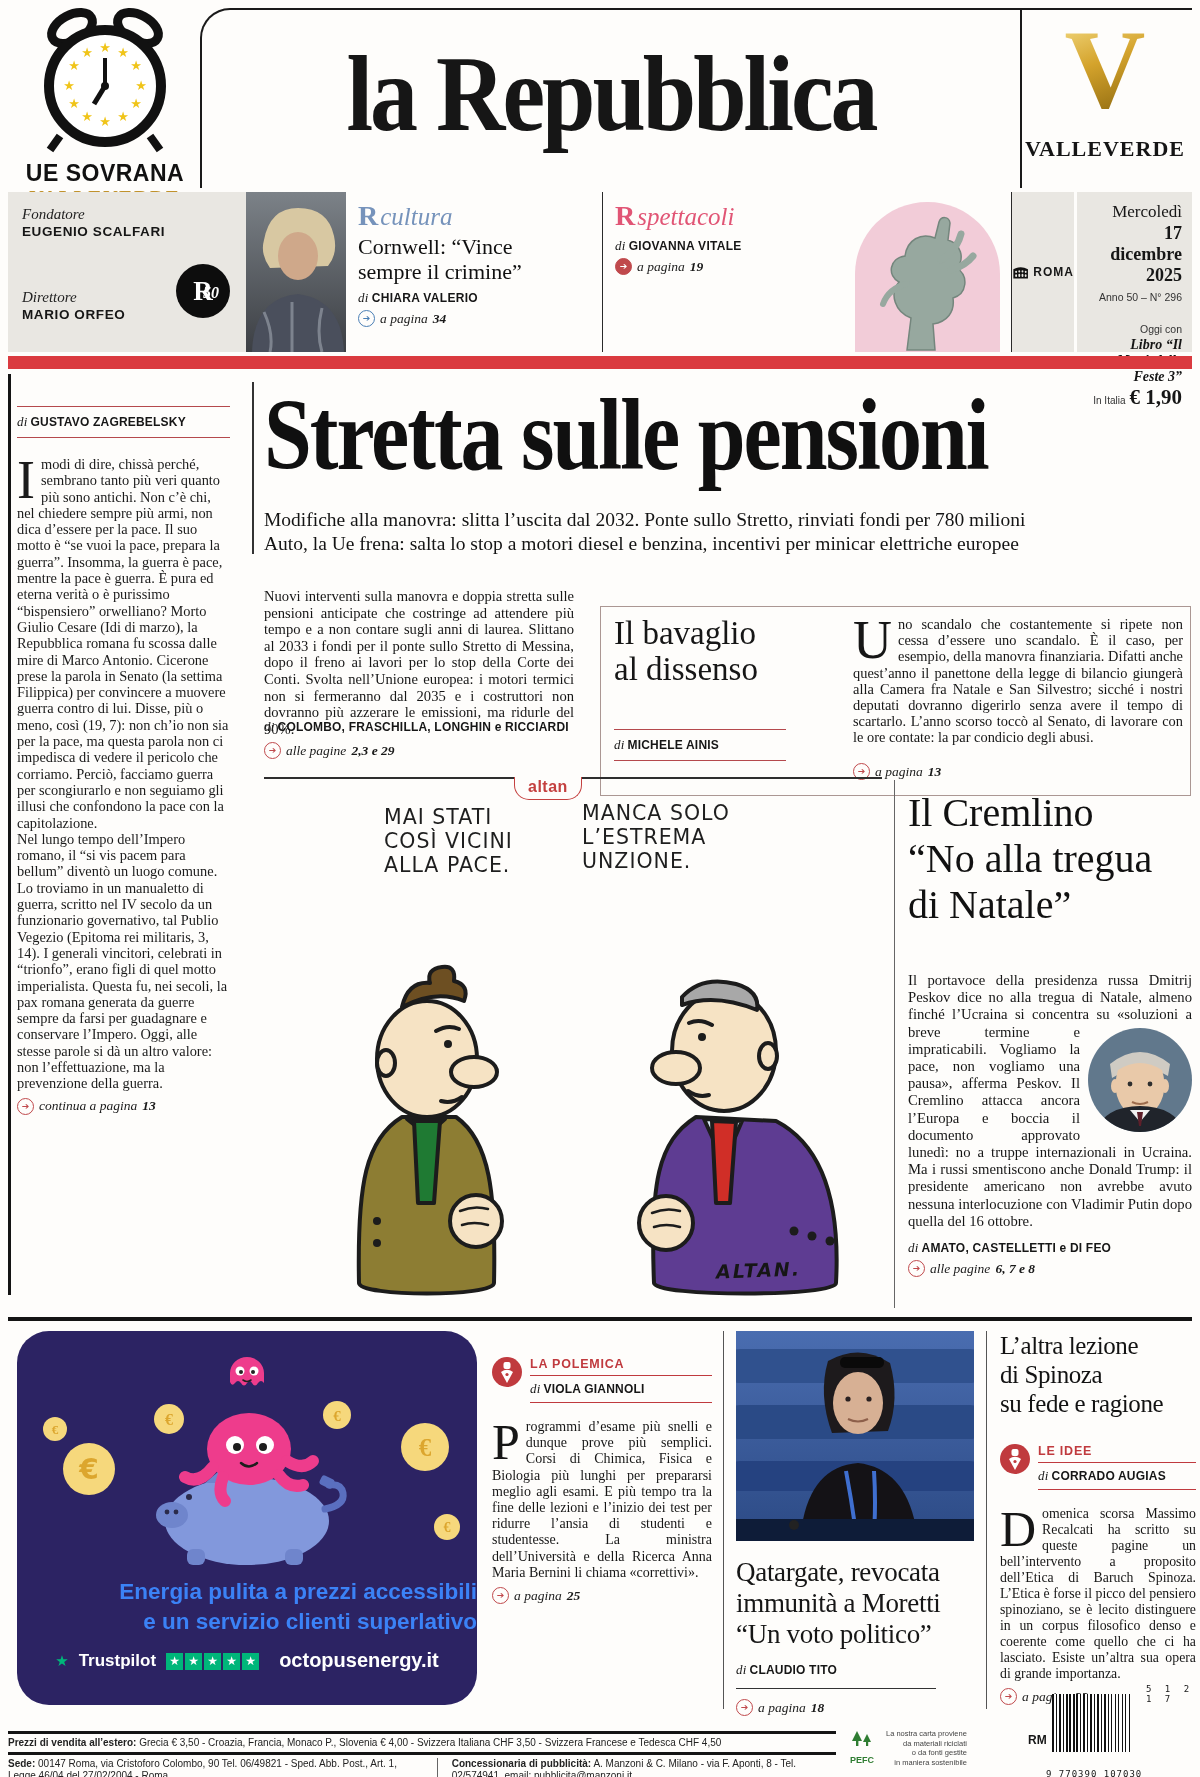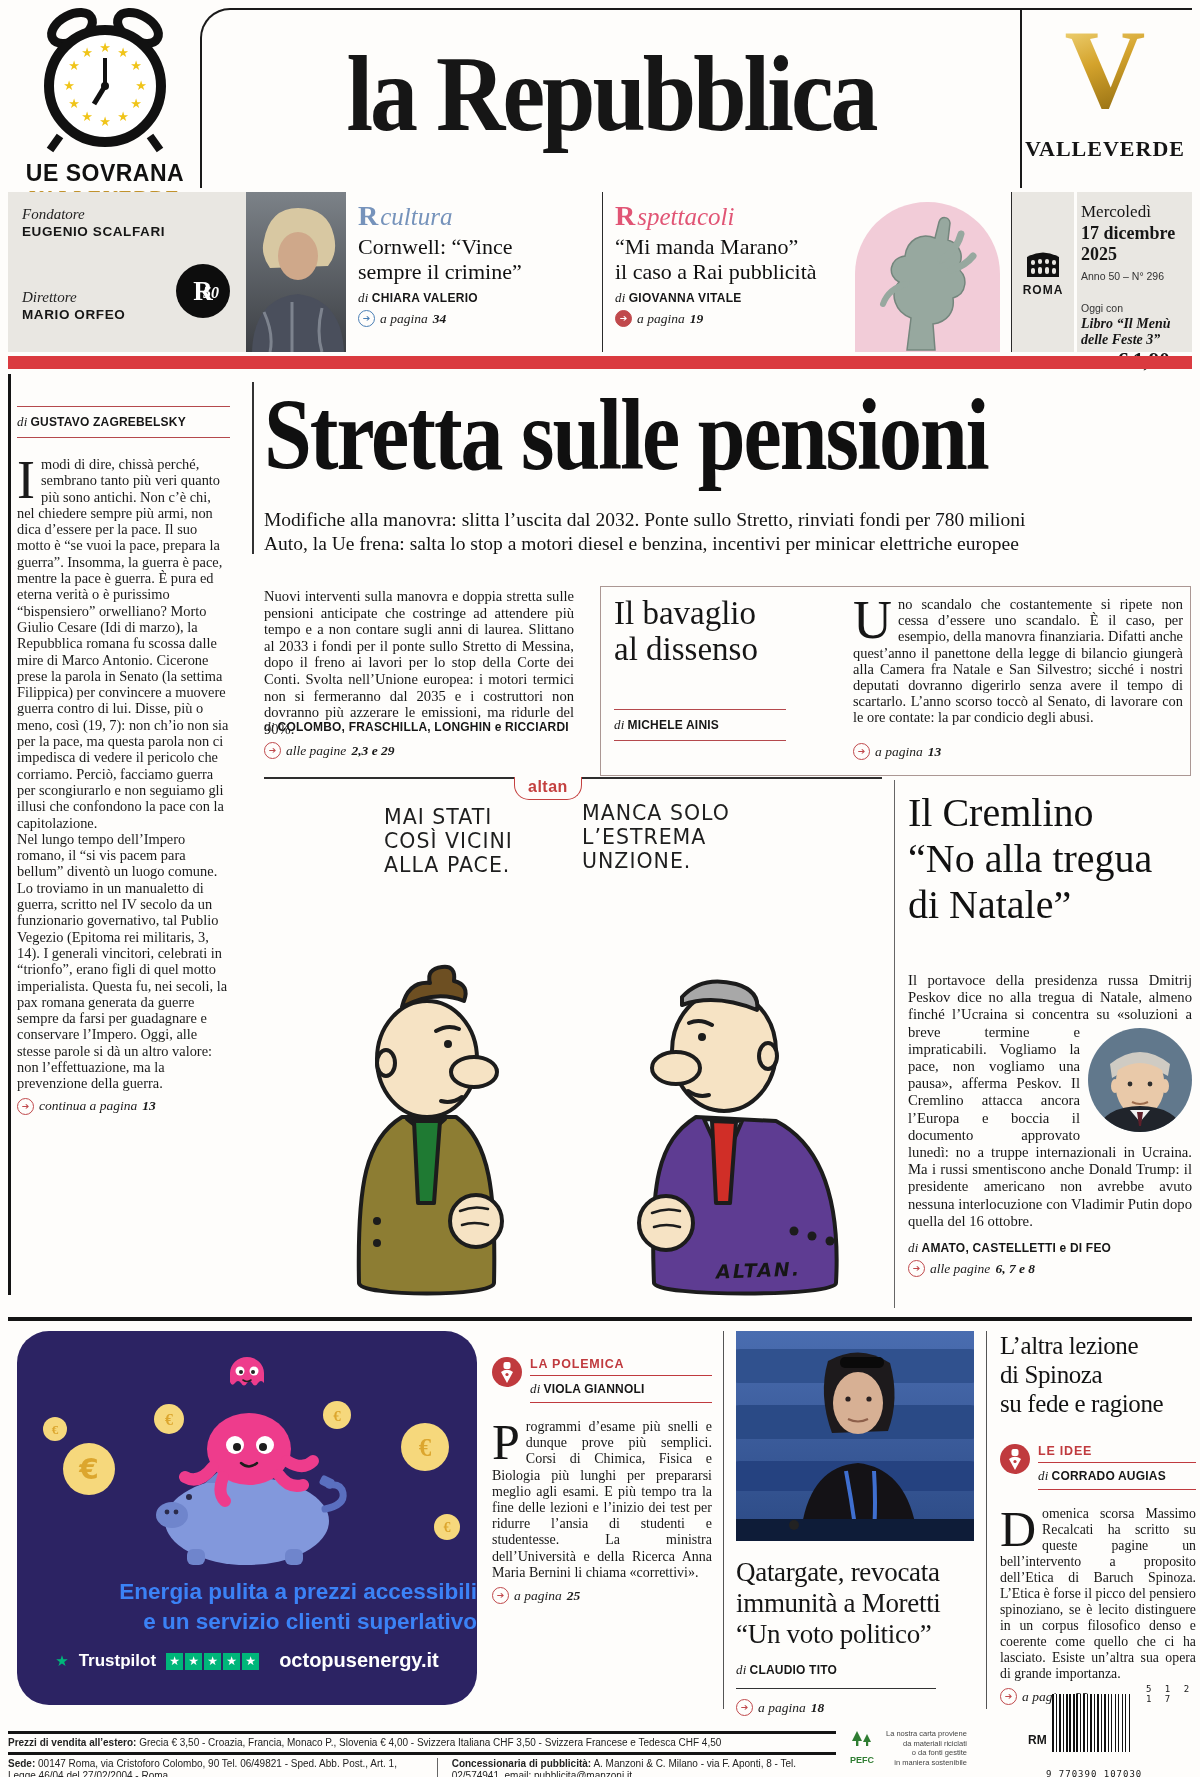--- a/index.html
+++ b/index.html
@@ -43,23 +43,23 @@
   .cult-c{color:#7693bb;} .spett-c{color:#e15575;}
   .ptitle{font:22px/25px "Liberation Serif",serif;color:#101010;margin-top:2px;}
   .pby{margin-top:6px;font:bold 12px "Liberation Sans",sans-serif;letter-spacing:.3px;}
   .di{font:italic 13px "Liberation Serif",serif;font-weight:normal;margin-right:3px;text-transform:none;}
   .plink{font:italic 13.5px "Liberation Serif",serif;color:#191919;margin-top:4px;display:flex;align-items:center;gap:5px;}
   .plink b{font-style:italic;}
   .plc{display:inline-flex;width:15px;height:15px;border-radius:50%;border:1.2px solid #c0494c;color:#c0494c;
        font:9px/13px "DejaVu Sans",sans-serif;align-items:center;justify-content:center;}
   .plc.blue{border-color:#4a7fb5;color:#4a7fb5;}
   .plc.solid{background:#c0494c;color:#fff;}
-  #cell-roma{width:62px;display:flex;flex-direction:column;align-items:center;justify-content:center;gap:4px;}
+  #cell-roma{width:62px;display:flex;flex-direction:row;align-items:center;justify-content:center;gap:4px;}
   #roma-label{font:bold 12px "Liberation Sans",sans-serif;letter-spacing:1px;}
-  #cell-date{flex:1;margin-left:3px;text-align:left;padding:10px 10px 0 4px;box-sizing:border-box;}
+  #cell-date{flex:1;margin-left:3px;text-align:right;padding:10px 10px 0 16px;box-sizing:border-box;}
   #d-weekday{font:17px "Liberation Serif",serif;}
   #d-full{font:bold 18px "Liberation Serif",serif;margin-top:1px;}
   #d-anno{font:10.5px "Liberation Sans",sans-serif;color:#333;margin-top:5px;}
   #d-oggi{font:10.5px "Liberation Sans",sans-serif;color:#333;margin-top:20px;}
   #d-suppl{font:italic bold 14px "Liberation Serif",serif;margin-top:2px;}
   #d-price-pre{font:10px "Liberation Sans",sans-serif;color:#333;margin-top:6px;display:inline-block;}
   #d-price{font:bold 21px "Liberation Serif",serif;margin-left:4px;}
 
   #redbar{left:8px;top:356px;width:1184px;height:13px;background:#da3a3f;}
 
@@ -77,21 +77,21 @@
   #headrule{left:252px;top:382px;width:2px;height:172px;background:#333;}
   #headline{left:264px;top:378px;width:930px;font:bold 86px/96px "Liberation Serif",serif;letter-spacing:-2px;
             transform:scaleY(1.18);transform-origin:left top;color:#101010;}
   #subhead{left:264px;top:508px;width:930px;font:19.5px/23.5px "Liberation Serif",serif;color:#141414;}
   #leadbody{left:264px;top:588px;width:310px;font:14.6px/16.6px "Liberation Serif",serif;text-align:justify;}
   #leadby{left:264px;top:719px;width:320px;}
   #leadpages{left:264px;top:738px;}
   .artby{font:bold 12px "Liberation Sans",sans-serif;letter-spacing:.2px;}
 
   
-  #bavbox{left:600px;top:586px;width:591px;height:190px;border:1px solid #ab9793;box-sizing:border-box;}
+  #bavbox{left:600px;top:606px;width:591px;height:190px;border:1px solid #ab9793;box-sizing:border-box;}
   #bav-title{position:absolute;left:13px;top:8px;font:33px/36px "Liberation Serif",serif;}
   #bav-byblock{position:absolute;left:13px;top:122px;width:172px;}
   #scand{position:absolute;left:252px;top:9px;width:330px;font:14.4px/16.2px "Liberation Serif",serif;text-align:justify;}
   #scand-link{position:absolute;left:252px;top:152px;}
 
   
   #cartoon{left:264px;top:777px;width:618px;height:536px;border-top:2px solid #2e2e2e;}
   #altan-tab{position:absolute;left:250px;top:-2px;background:#fefdfb;border:1.5px solid #c4403f;border-top:none;
              border-radius:0 0 15px 15px;padding:1px 13px 3px;color:#c4403f;
              font:bold 16px "Liberation Sans",sans-serif;letter-spacing:.5px;}
@@ -240,22 +240,20 @@
             <b>34</b>
         </div>
       </div>
     </div>
 
     <div class="vdiv"></div>
 
     <div class="promo" id="cell-spett">
       <div class="ptext" style="width:252px;box-sizing:border-box">
         <div class="rsec spett-c"><span>R</span><em>spettacoli</em></div>
-        <div class="ptitle prelines">“Mi manda Marano”
-il caso a Rai pubblicità</div>
         <div class="pby"><span class="di">di</span><span>GIOVANNA VITALE</span></div>
         <div class="plink">
           <span class="plc solid">➔</span>
           <i>a pagina</i>
             <b>19</b>
         </div>
       </div>
       <div style="width:145px;height:150px;margin-top:10px;background:#f2ccd8;border-radius:72px 72px 0 0;position:relative">
         <svg width="120" height="140" viewBox="0 0 120 140" style="position:absolute;left:12px;bottom:0">
           <path d="M40,138 L44,106 C28,100 22,82 32,70 C20,64 22,46 38,44 C40,28 54,20 68,26 L72,10 C74,4 82,4 83,11 L81,28 C94,32 98,46 90,56 C102,64 100,82 86,86 C88,100 80,110 66,112 L68,138 Z" fill="#97a89f" stroke="#74867d" stroke-width="1.5"></path>

